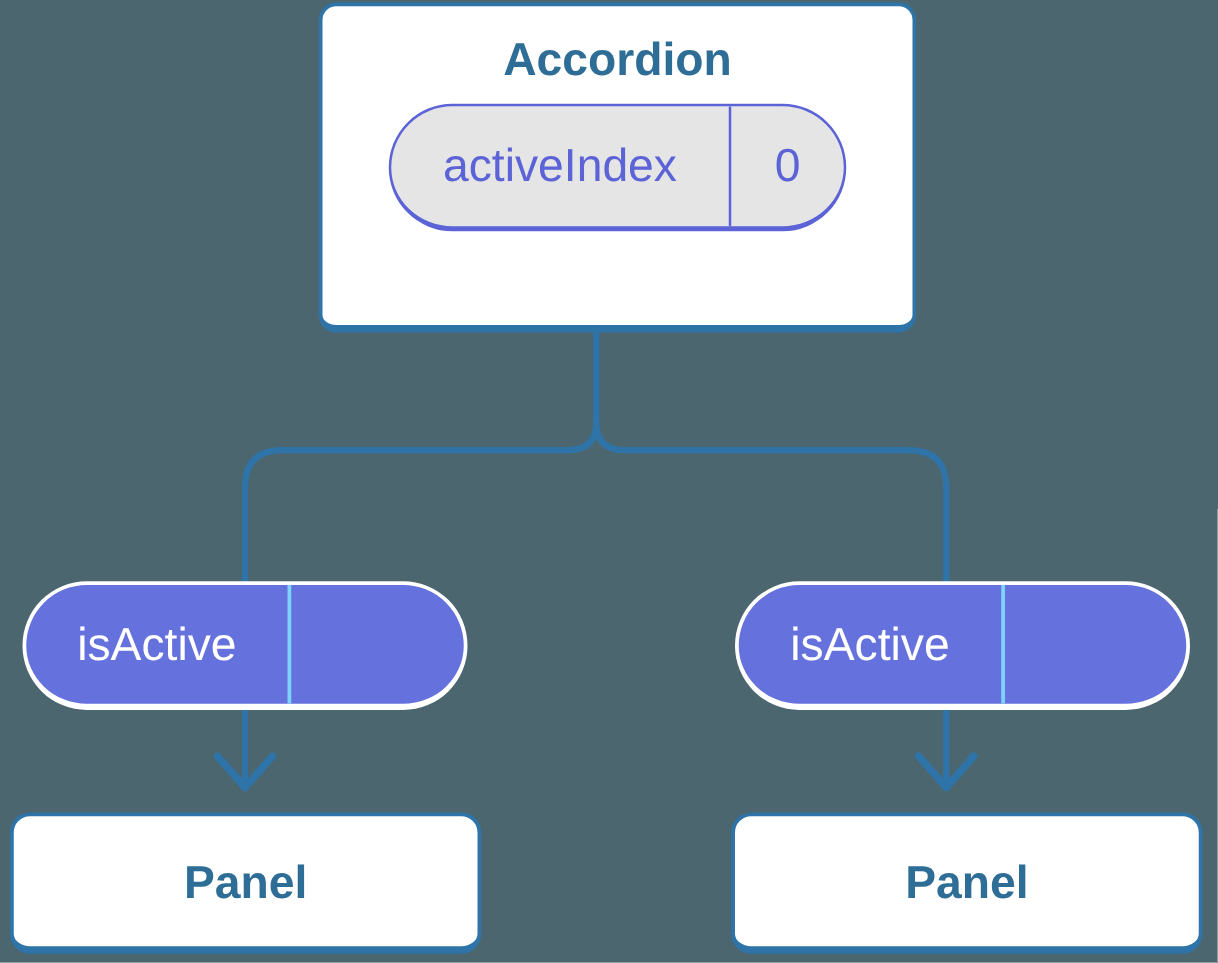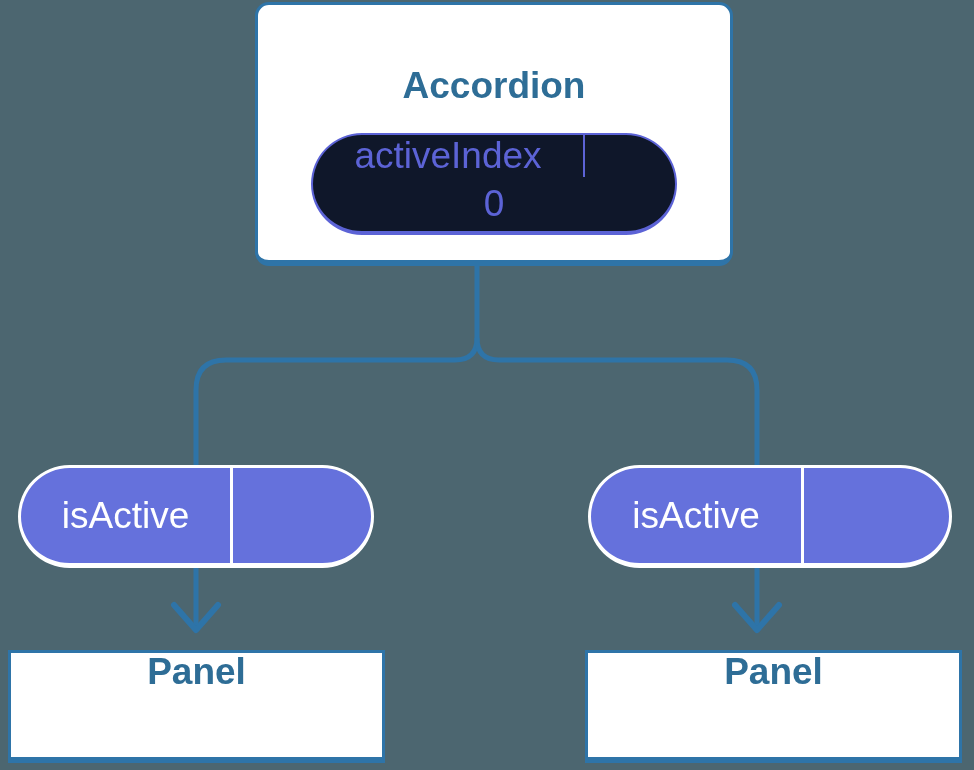--- a/index.html
+++ b/index.html
@@ -34,37 +34,36 @@
     z-index: 2;
   }
   .accordion-box { left: 255px; top: 2px; width: 478px; height: 264px; }
 
   .box-title {
     color: #2E6D96;
     font-size: 37px;
     font-weight: bold;
     line-height: 1;
   }
-  .accordion-box .box-title { margin-top: 62px; }
+  .accordion-box .box-title { margin-top: 24px; }
 
   
   .state-pill {
-    margin-top: 29px;
+    margin-top: 17px;
     width: 366px;
     height: 102px;
     box-sizing: border-box;
     border: 2.5px solid #5C63D6;
     border-bottom-width: 4px;
     border-radius: 52px;
     display: flex;
     overflow: hidden;
     color: #5C63D6;
     font-size: 37px;
-    background: #0f172a;
-    flex-direction: column;
+    background: #e5e5e5;
   }
   .state-pill .pill-name {
     width: 272px;
     display: flex; align-items: center; justify-content: center;
     border-right: 2.5px solid #5C63D6;
     box-sizing: border-box;
   }
   .state-pill .pill-value {
     flex: 1;
     display: flex; align-items: center; justify-content: center;
@@ -81,36 +80,37 @@
     display: flex;
     overflow: hidden;
     color: #FFFFFF;
     font-size: 37px;
     z-index: 2;
   }
   .prop-pill-left  { left: 18px;  top: 465px; width: 356px; height: 103px; }
   .prop-pill-right { left: 588px; top: 465px; width: 364px; height: 103px; }
   .prop-pill .pill-name {
     display: flex; align-items: center; justify-content: center;
-    border-right: 3px solid #ffffff;
+    border-right: 3px solid #7dd3fc;
     box-sizing: border-box;
   }
   .prop-pill-left  .pill-name { width: 212px; }
   .prop-pill-right .pill-name { width: 213px; }
   .prop-pill .pill-value {
     flex: 1;
     display: flex; align-items: center; justify-content: center;
   }
 
   
   .panel-box {
     top: 650px;
     width: 377px;
     height: 113px;
-    border-radius: 0;
+    border-radius: 16px;
+    justify-content: center;
   }
   .panel-box-left  { left: 8px; }
   .panel-box-right { left: 585px; }
 </style>
 </head>
 <body>
 
 <div class="canvas">
 
   <svg class="connectors" viewBox="0 0 974 770" xmlns="http://www.w3.org/2000/svg">

